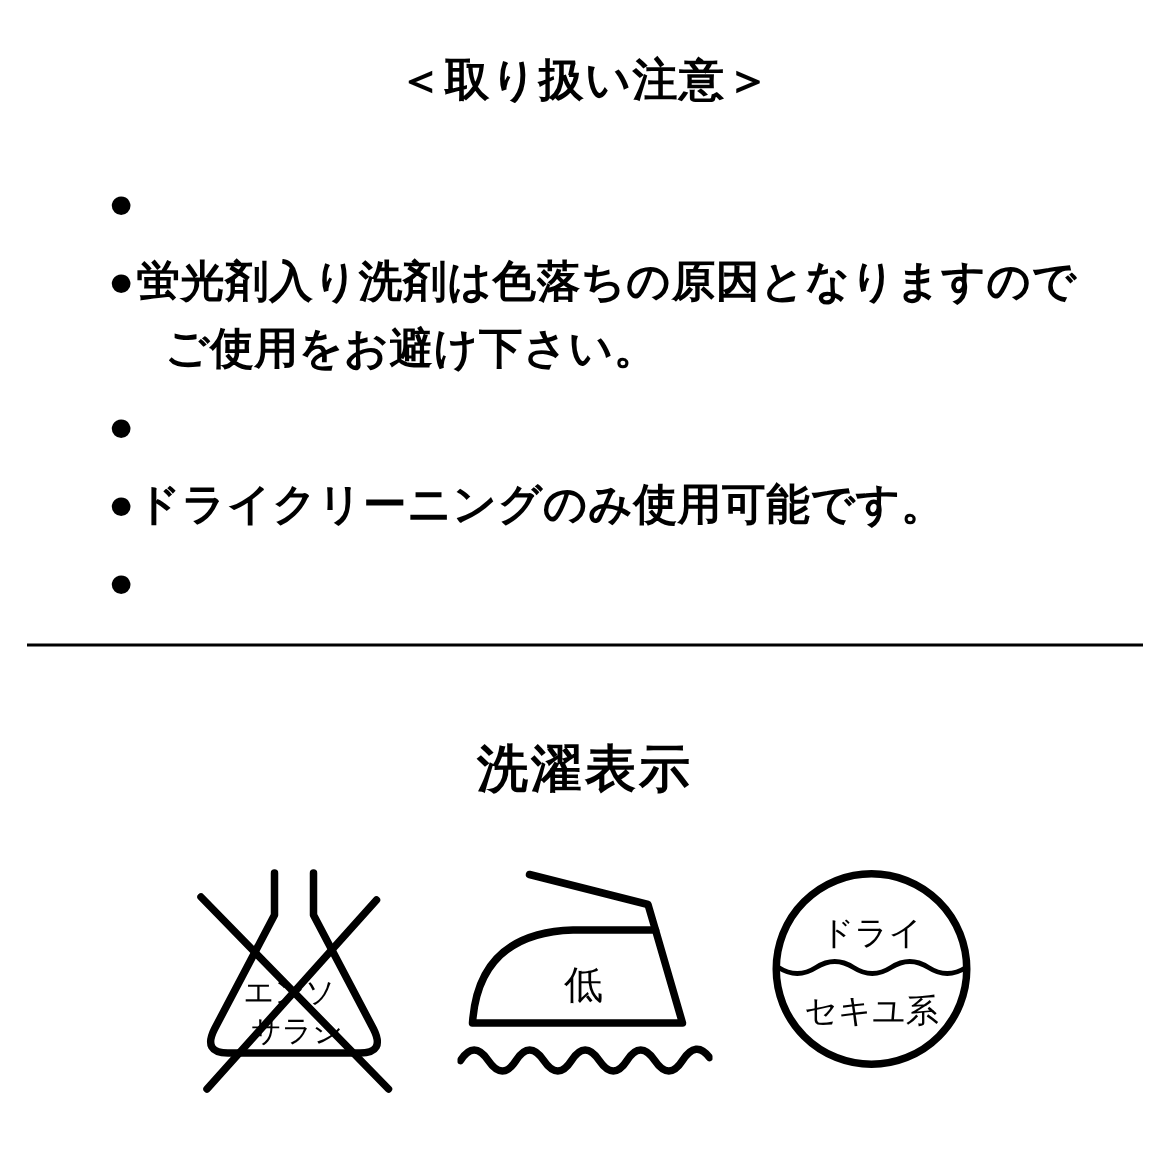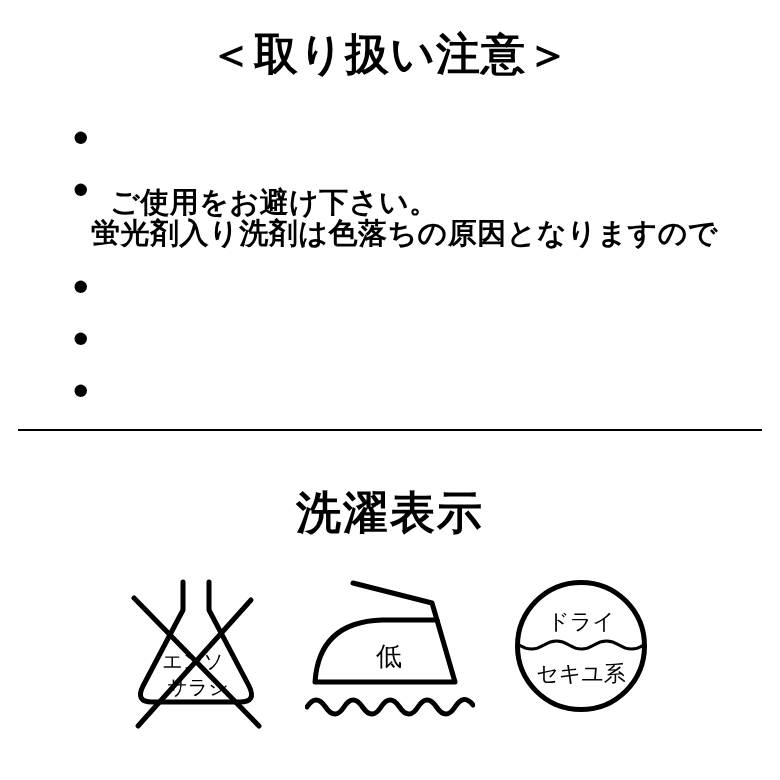--- a/index.html
+++ b/index.html
@@ -8,21 +8,21 @@
     background: #ffffff;
     color: #000000;
     font-family: "Liberation Sans", "DejaVu Sans", sans-serif;
     overflow: hidden;
   }
   .page { width: 780px; height: 780px; position: relative; }
 
   .title {
     margin-top: 30px;
     text-align: center;
-    font-size: 44px;
+    font-size: 30px;
     line-height: 48px;
     font-weight: bold;
     letter-spacing: 1px;
     white-space: nowrap;
   }
 
   .notice-list { margin: 43px 0 0 72px; }
   .notice-item {
     display: flex;
     align-items: flex-start;
@@ -39,21 +39,21 @@
   .divider {
     width: 744px;
     margin: 24px auto 0;
     border-top: 2px solid #000000;
     height: 0;
   }
 
   .care-heading {
     margin-top: 59px;
     text-align: center;
-    font-size: 45px;
+    font-size: 34px;
     line-height: 46px;
     font-weight: bold;
     letter-spacing: 2px;
     white-space: nowrap;
   }
 
   .symbols-row {
     margin-top: 40px;
     display: flex;
     justify-content: center;
@@ -79,31 +79,34 @@
 
   <div class="notice-list">
 
     <div class="notice-item">
       <span class="bullet">●</span>
     </div>
 
     <div class="notice-item">
       <span class="bullet">●</span>
       <span class="notice-text">
+        <span class="line">蛍光剤入り洗剤は色落ちの原因となりますので</span>
         <span class="line cont">ご使用をお避け下さい。</span>
-        <span class="line">蛍光剤入り洗剤は色落ちの原因となりますので</span>
       </span>
     </div>
 
     <div class="notice-item">
       <span class="bullet">●</span>
     </div>
 
     <div class="notice-item">
       <span class="bullet">●</span>
+      <span class="notice-text">
+        <span class="line">ドライクリーニングのみ使用可能です。</span>
+      </span>
     </div>
 
     <div class="notice-item">
       <span class="bullet">●</span>
     </div>
 
   </div>
 
   <div class="divider"></div>
 

